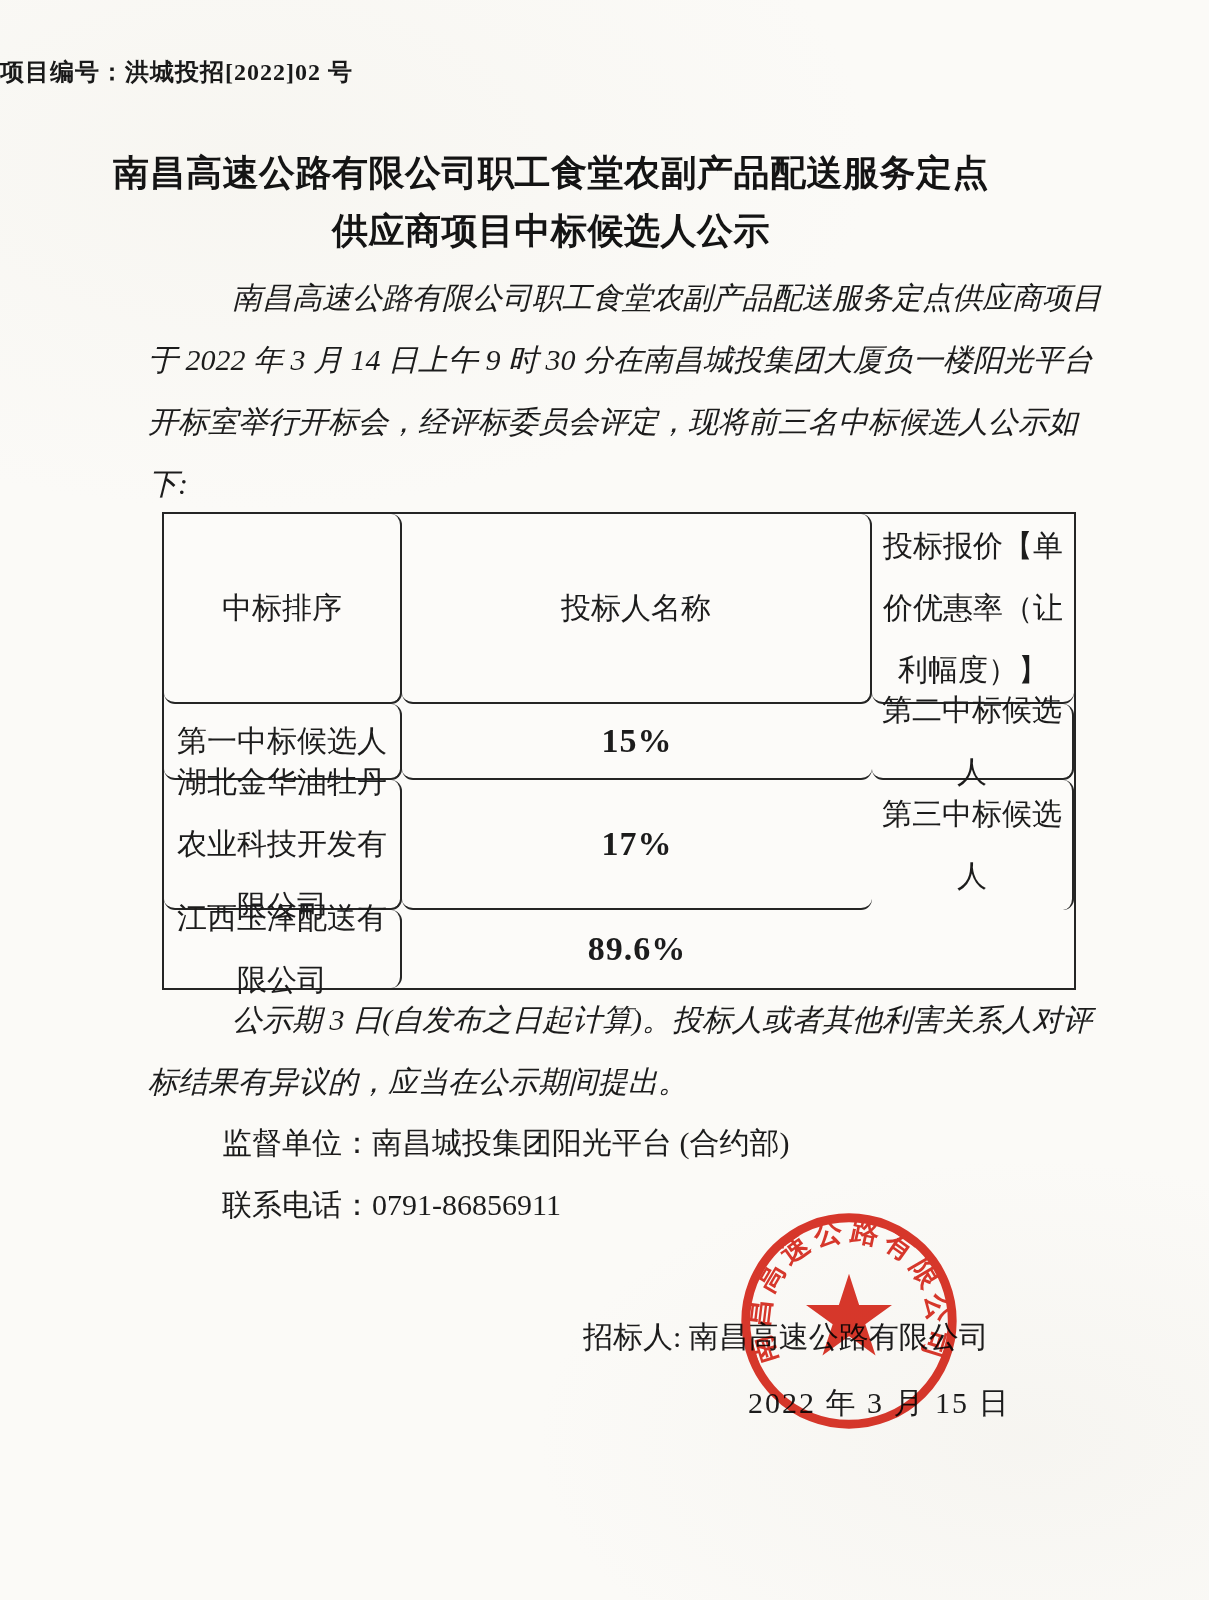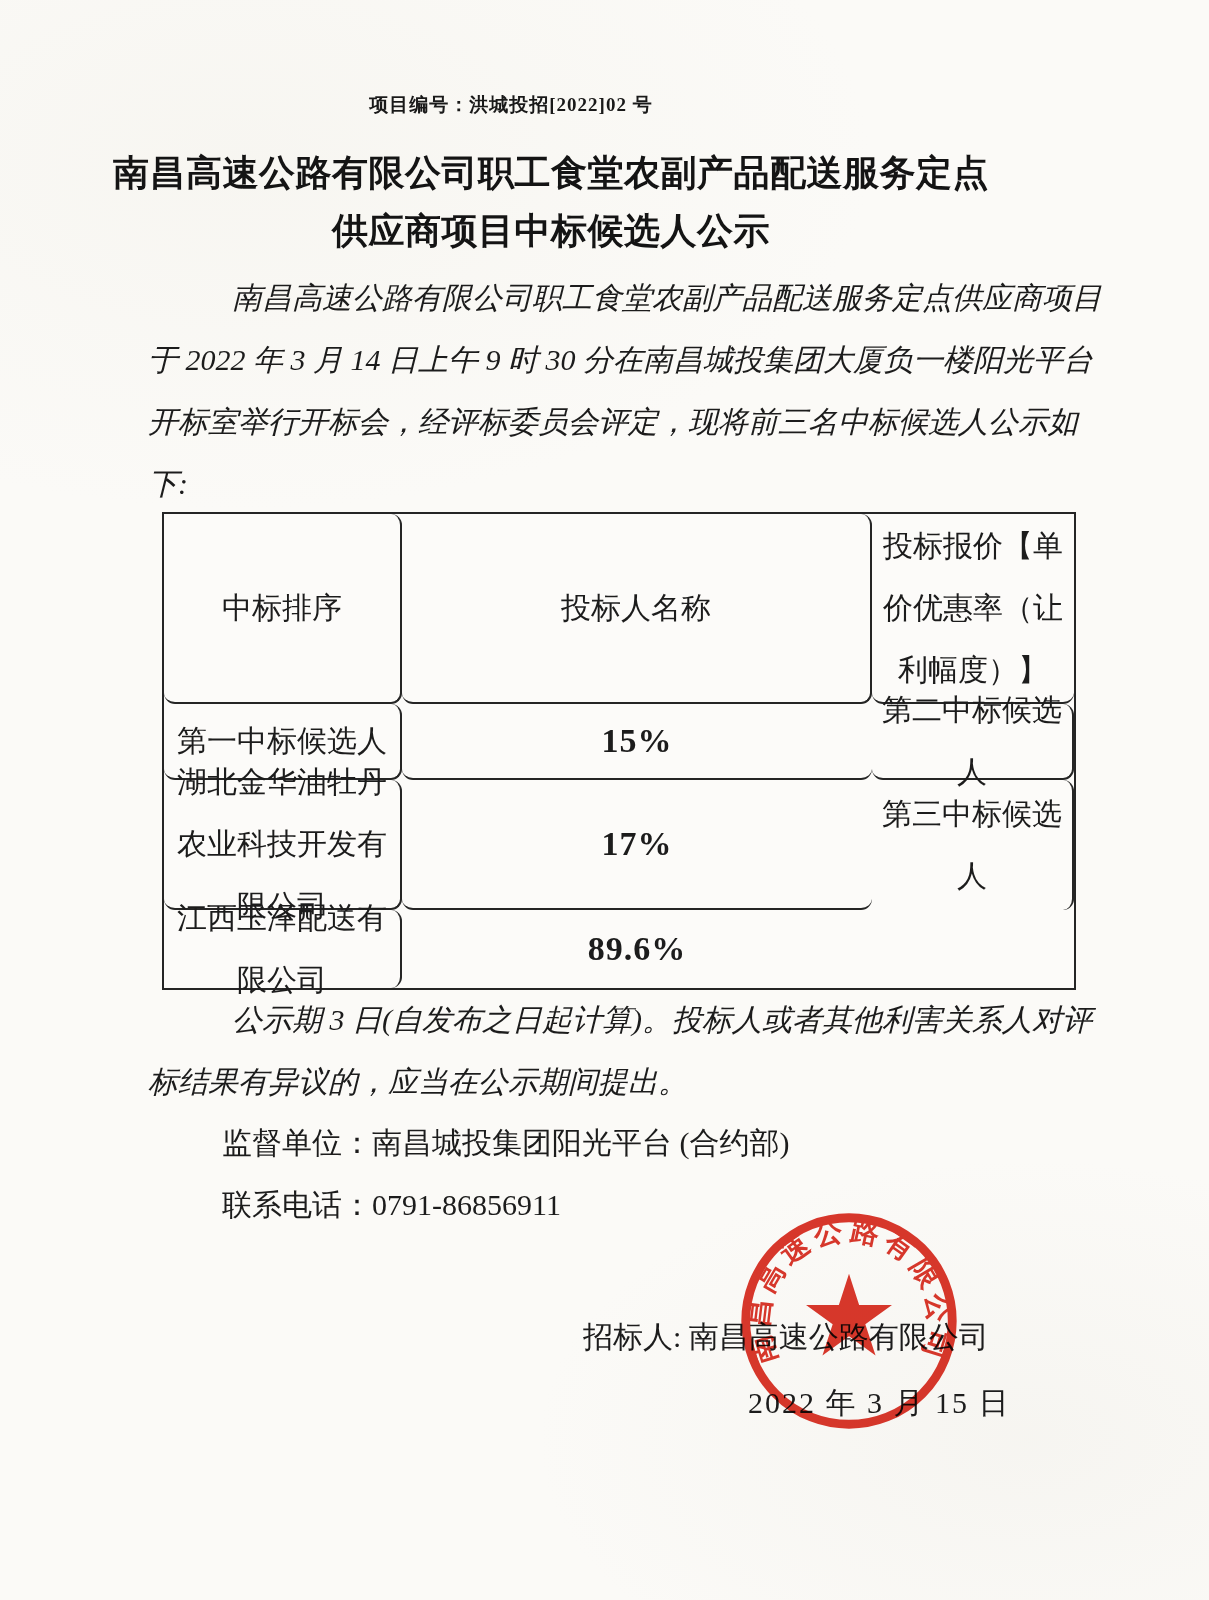--- a/index.html
+++ b/index.html
@@ -7,22 +7,22 @@
     position:relative; width:1209px; height:1600px; margin:0 auto;
     background:
       radial-gradient(ellipse 900px 500px at 20% 10%, rgba(240,238,230,.35), rgba(0,0,0,0) 70%),
       radial-gradient(ellipse 700px 400px at 85% 90%, rgba(235,233,226,.30), rgba(0,0,0,0) 70%),
       #fbfaf7;
     overflow:hidden; color:#191919;
     font-family:"Liberation Serif", serif;
   }
   .abs { position:absolute; white-space:nowrap; }
   .project-no {
-    top:56px; left:0; width:1022px; text-align:center;
-    font-weight:bold; font-size:19px; letter-spacing:1px;margin-top:36px;
+    top:56px; left:0; width:1022px; text-align:left;
+    font-weight:bold; font-size:24px; letter-spacing:1px;
   }
   .title {
     left:0; width:1102px; text-align:center;
     font-family:"Liberation Sans", sans-serif;
     font-weight:bold; font-size:36px; letter-spacing:0.5px; color:#141414;
   }
   .title-l1 { top:149px; }
   .title-l2 { top:207px; }
   .textblock { font-size:30px; line-height:62px; color:#1c1c1c; }
   .intro { left:148px; top:267px; }

